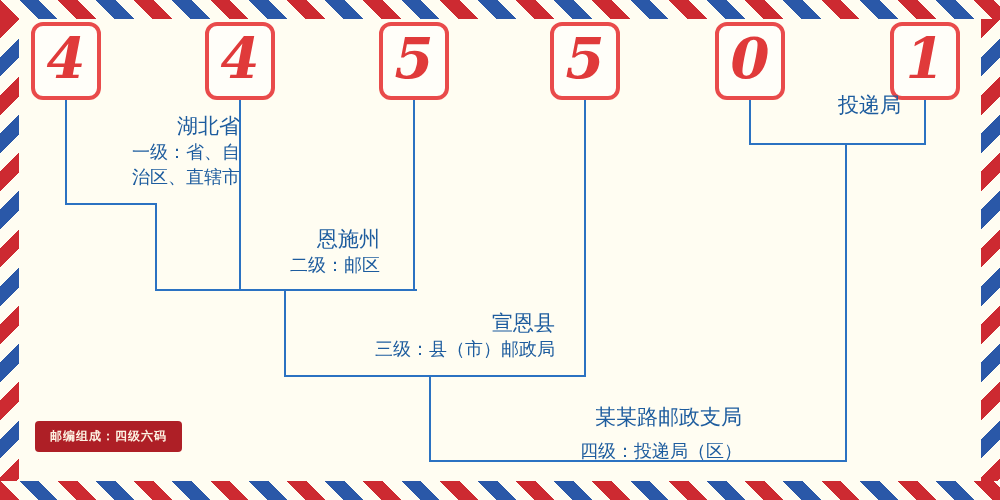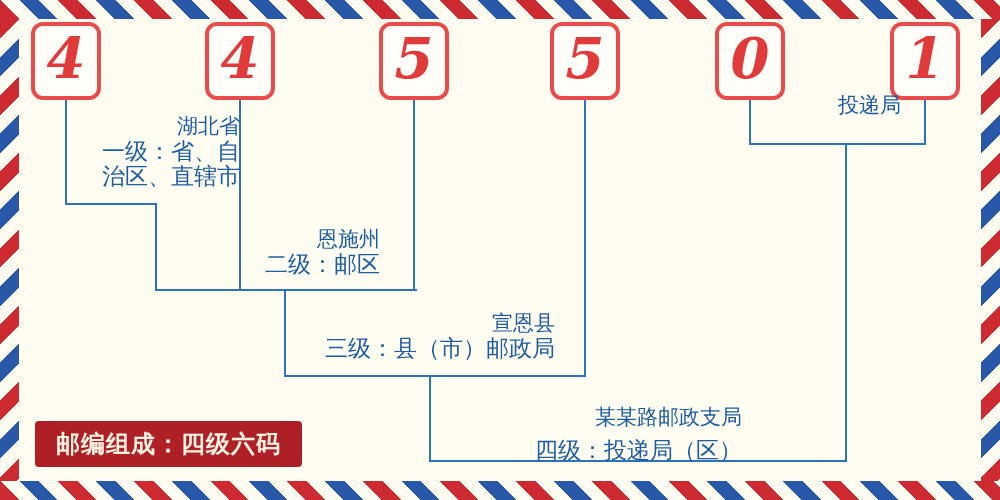--- a/index.html
+++ b/index.html
@@ -61,33 +61,33 @@
   .line { position: absolute; background: var(--line-blue, #2b72c2); }
 
   
   .label-block {
     position: absolute;
     text-align: right;
     color: var(--text-blue, #1d5c9e);
     font-weight: normal;
   }
   .label-name { font-size: 21px; line-height: 26px; }
-  .label-desc { font-size: 23px; line-height: 25px; }
+  .label-desc { font-size: 18px; line-height: 25px; }
   .label-desc.gap { margin-top: 8px; }
 
   
   .badge {
     position: absolute;
     left: 35px; top: 421px;
     background: var(--badge-bg, #ae1f26);
     color: var(--badge-text, #fdf3e3);
-    font-size: 24px;
+    font-size: 12px;
     font-weight: bold;
     letter-spacing: 1px;
-    padding: 7px 21px;
+    padding: 7px 15px;
     border-radius: 4px;
   }
 </style>
 </head>
 <body>
 
 <div class="page">
 
   <div class="stripe stripe-top"></div>
   <div class="stripe stripe-bottom"></div>

